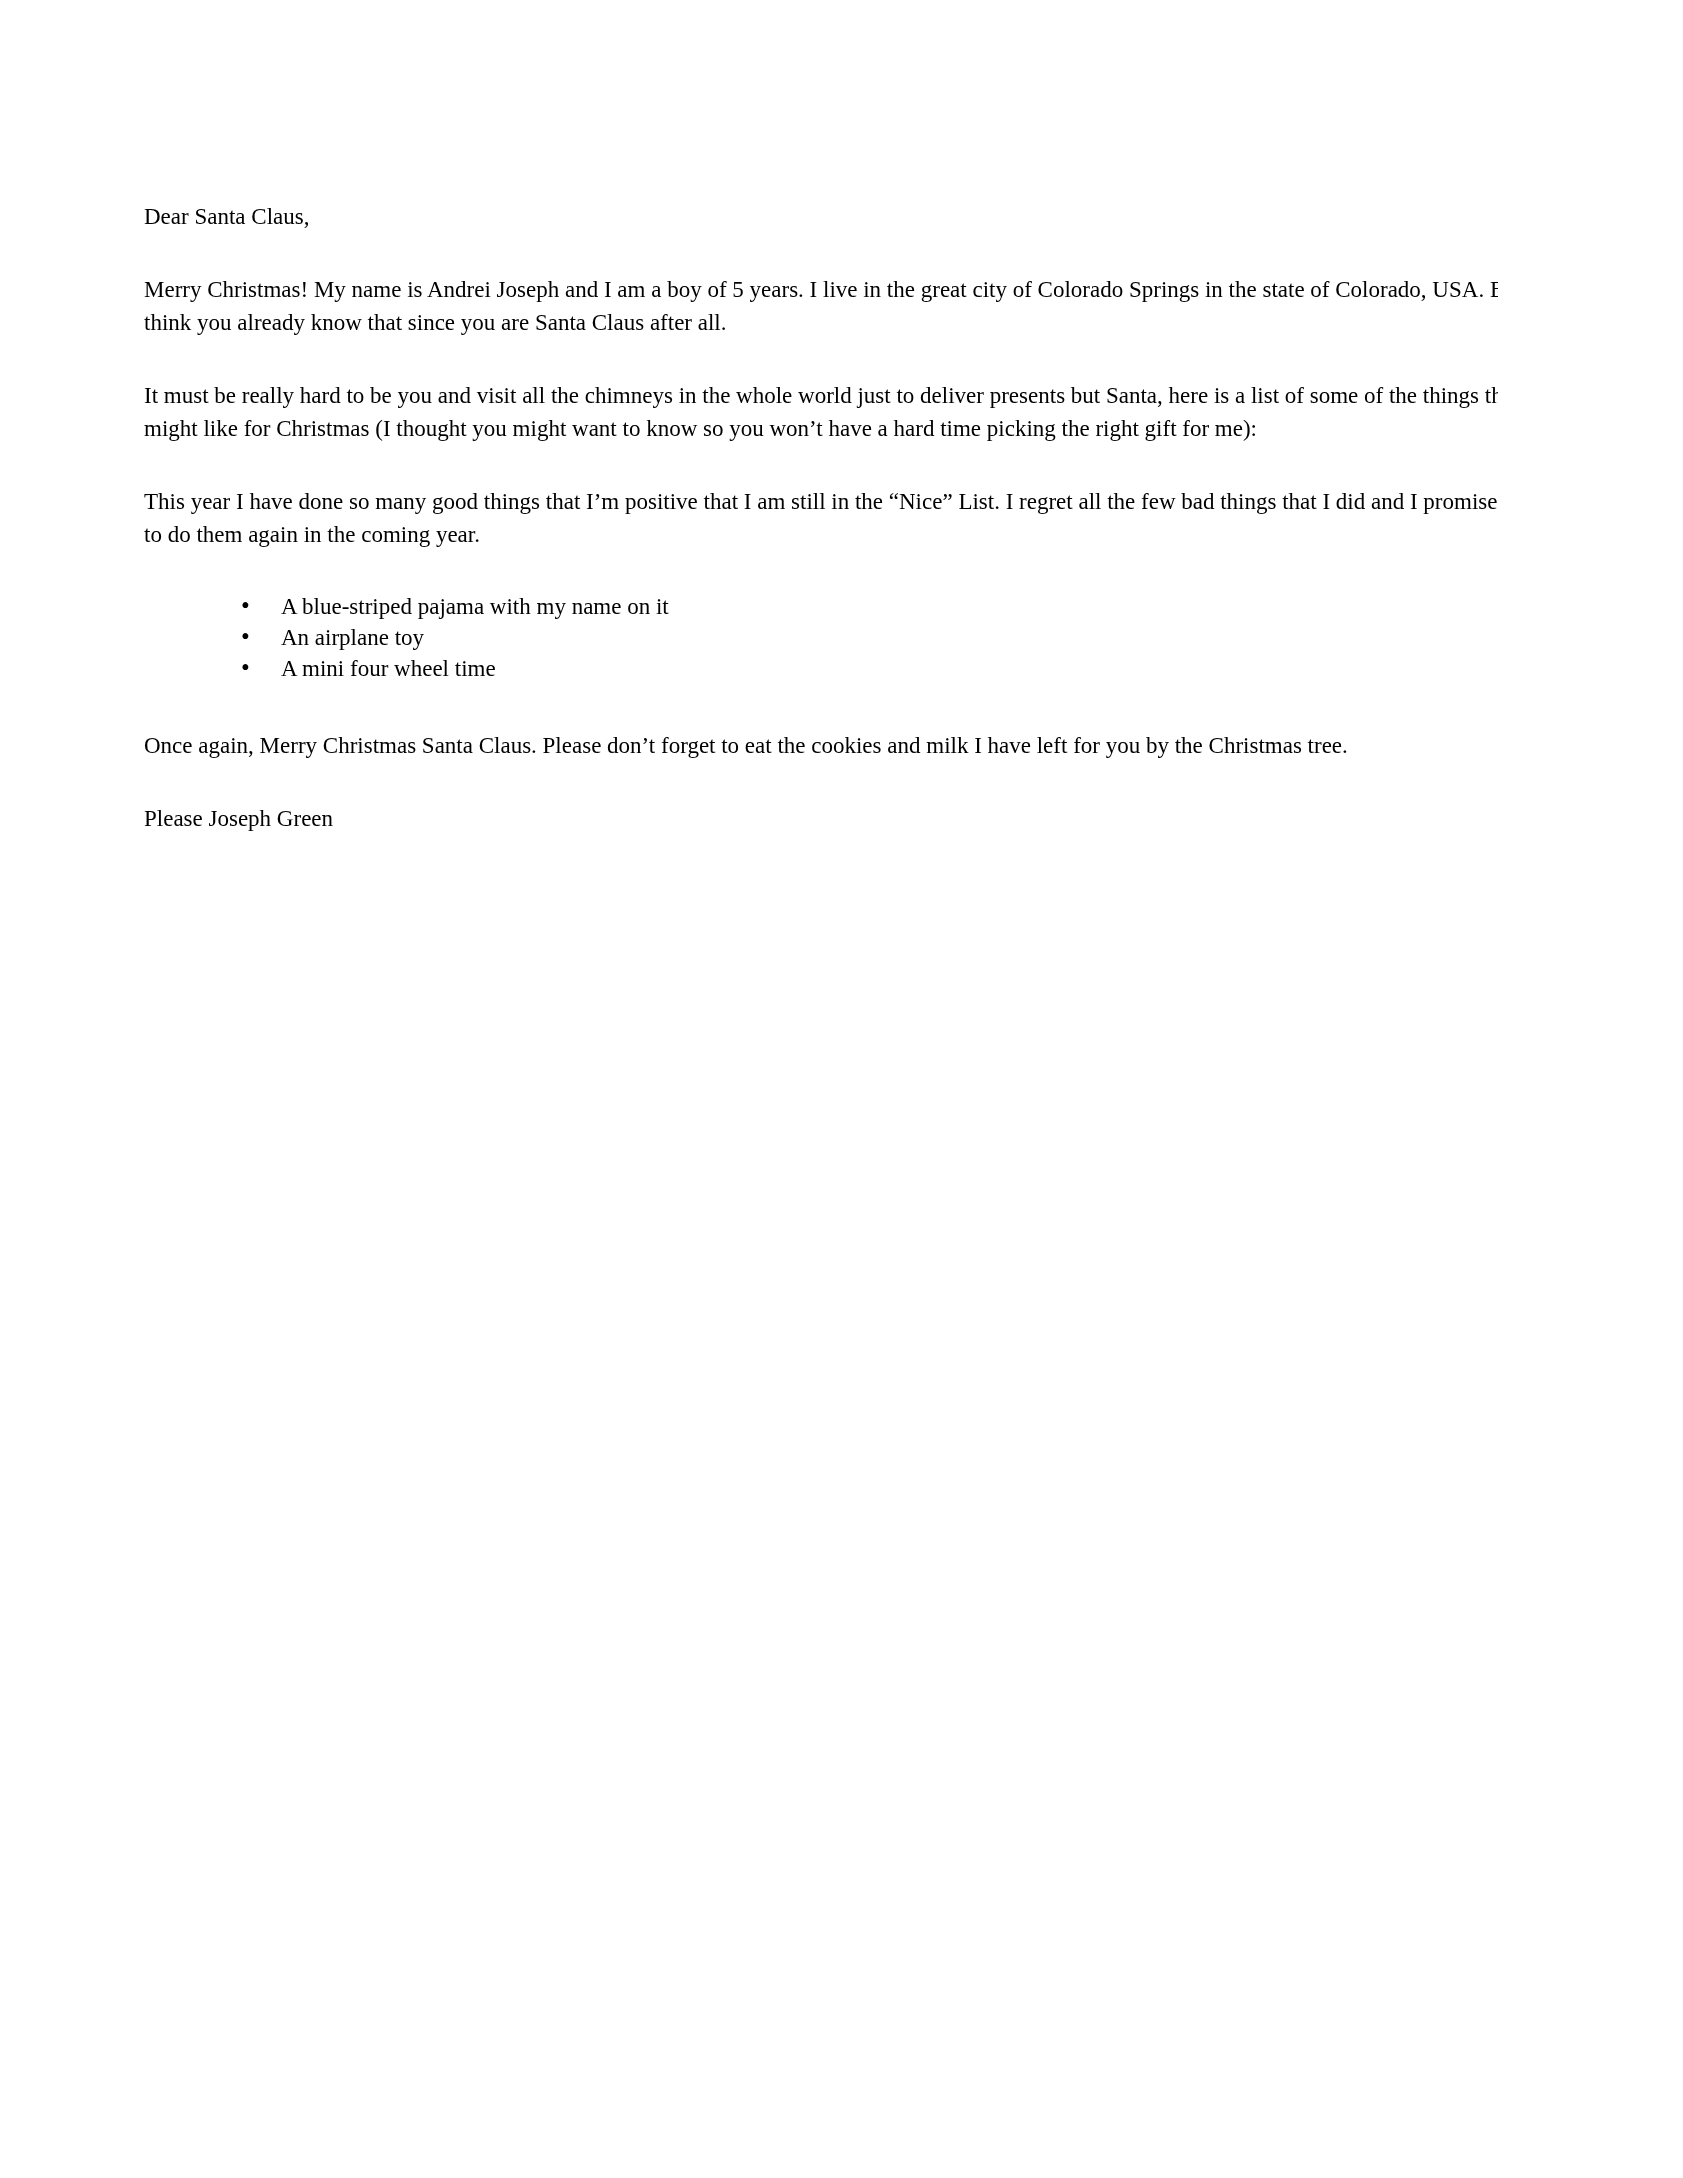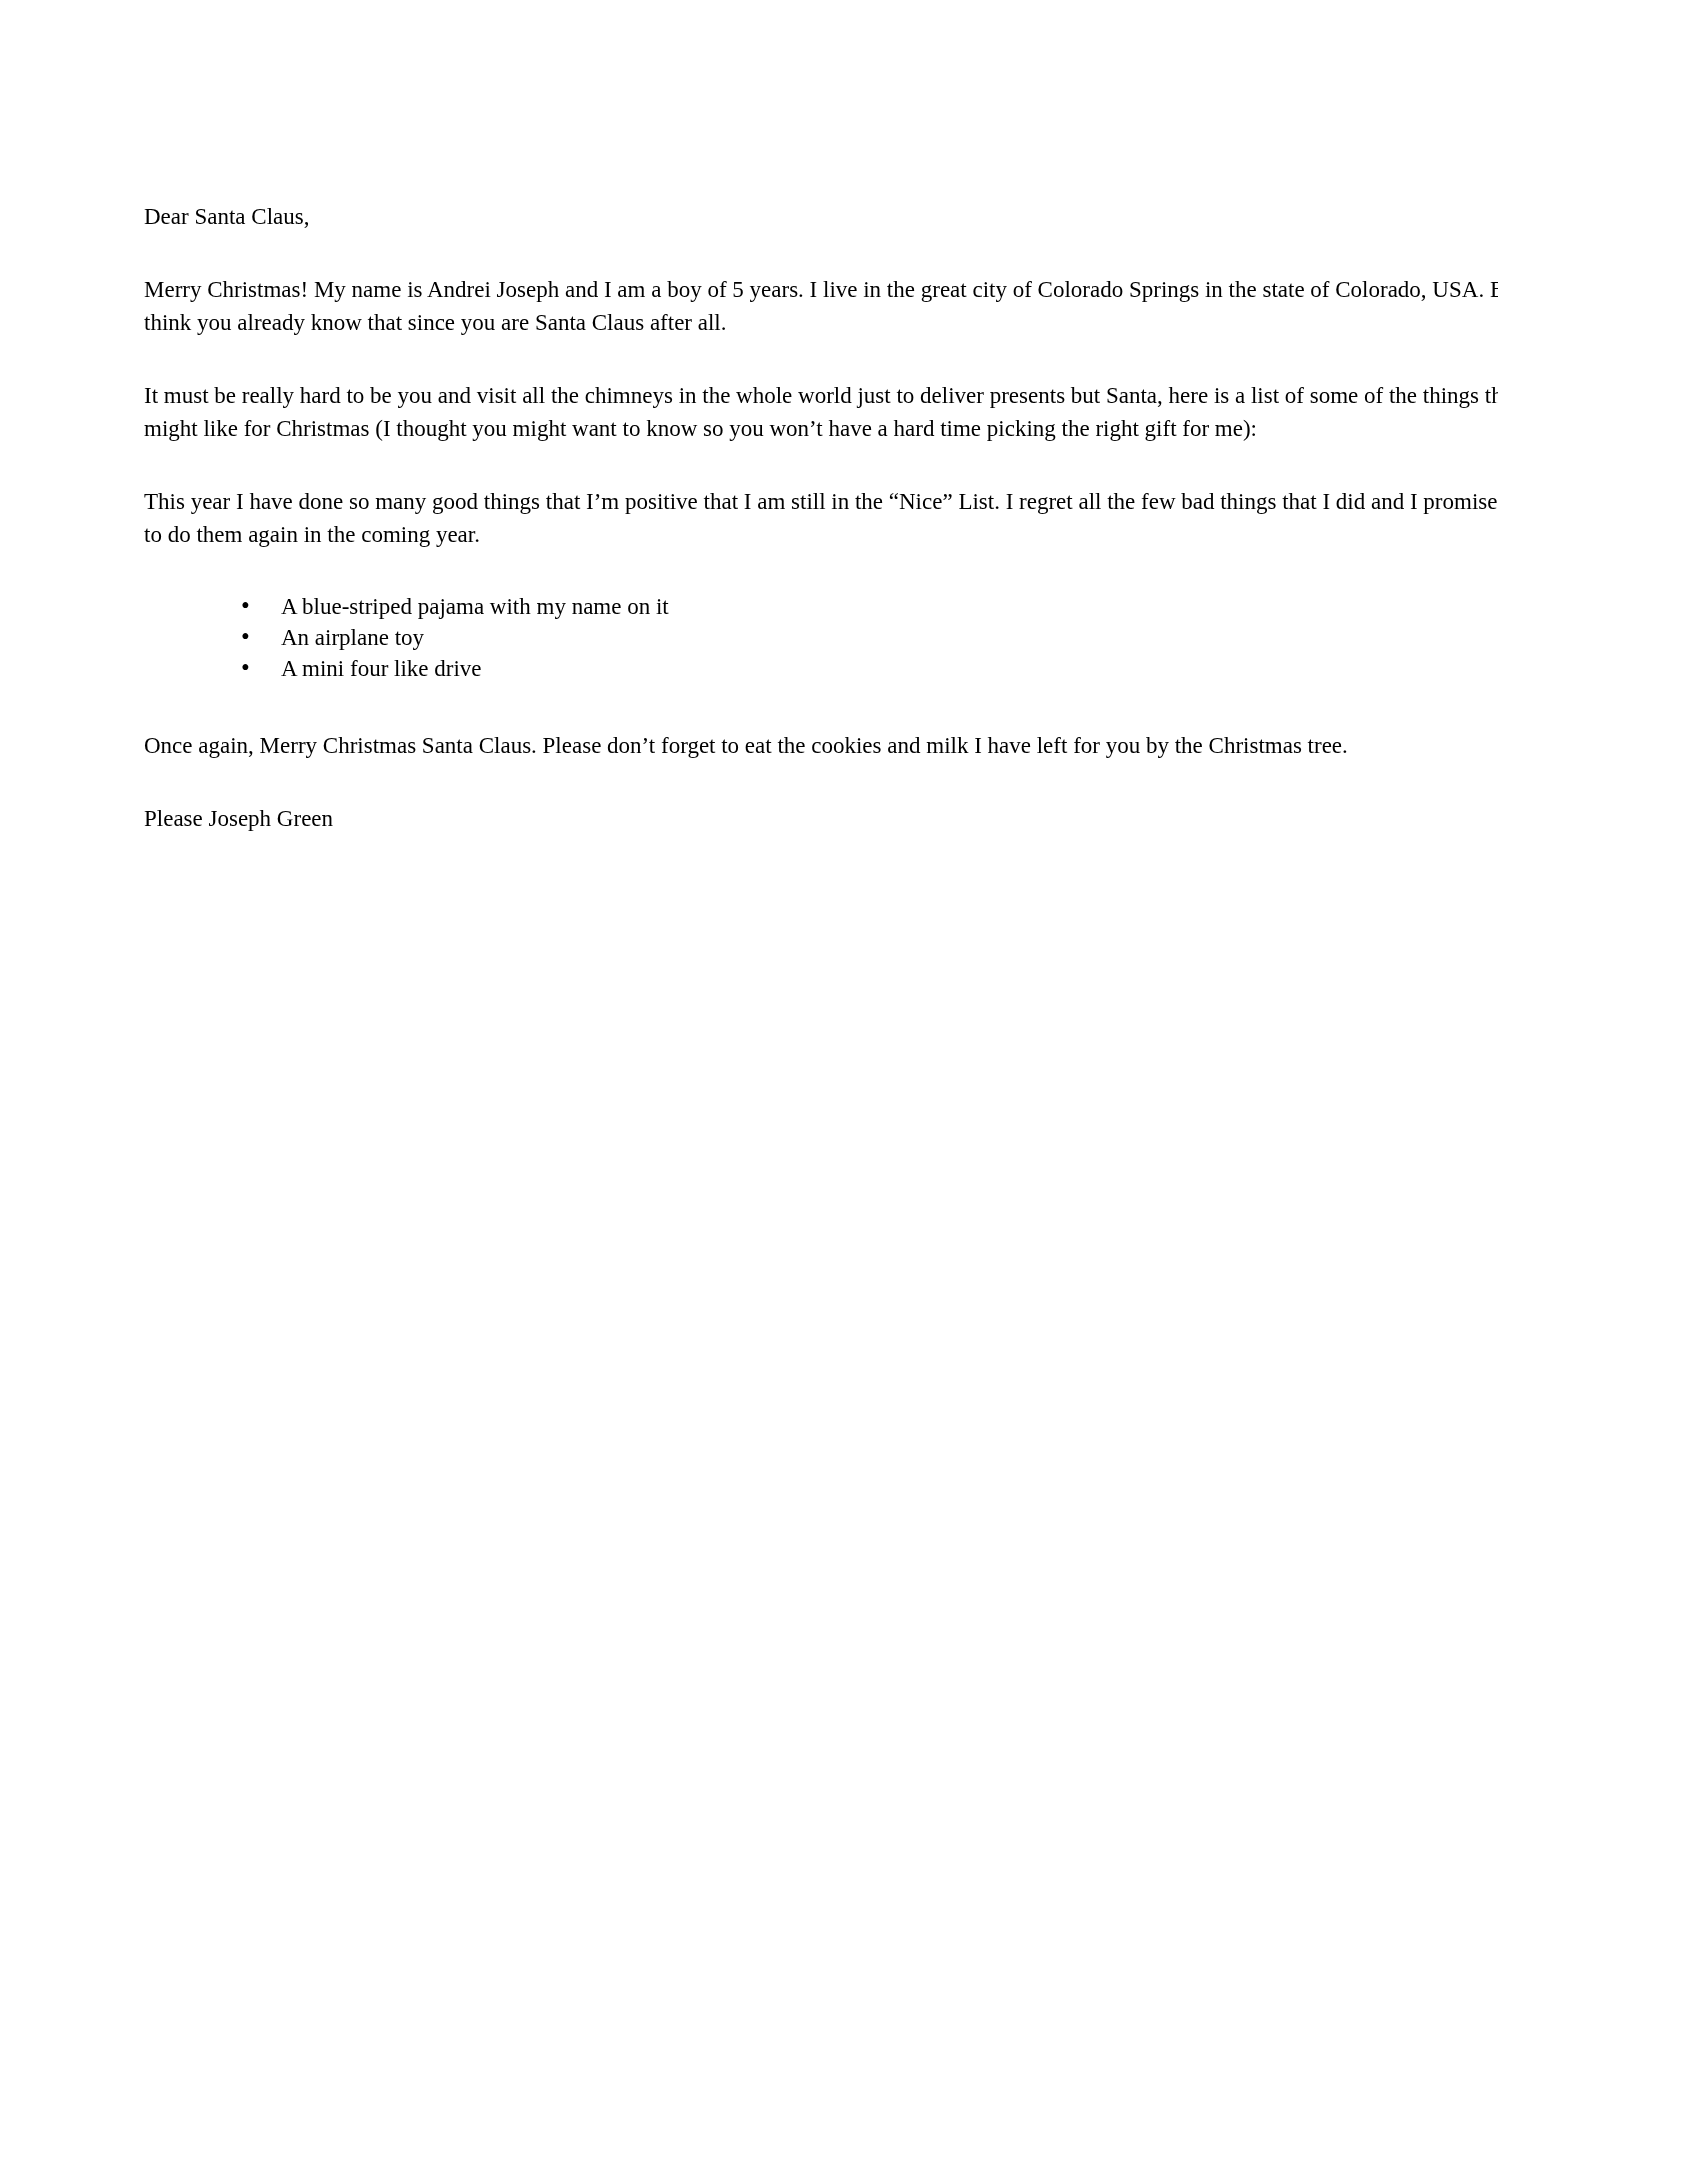--- a/index.html
+++ b/index.html
@@ -68,21 +68,21 @@
       <li>
         <span class="bullet">•</span>
         <span>A blue-striped pajama with my name on it</span>
       </li>
       <li>
         <span class="bullet">•</span>
         <span>An airplane toy</span>
       </li>
       <li>
         <span class="bullet">•</span>
-        <span>A mini four like drive</span>
+        <span>A mini four wheel time</span>
       </li>
     </ul>
 
     <p>Once again, Merry Christmas Santa Claus. Please don’t forget to eat the cookies and milk I have left for you by the Christmas tree.</p>
 
     <div class="signoff-block">
 
       <p>Please Joseph Green</p>
     </div>
 

